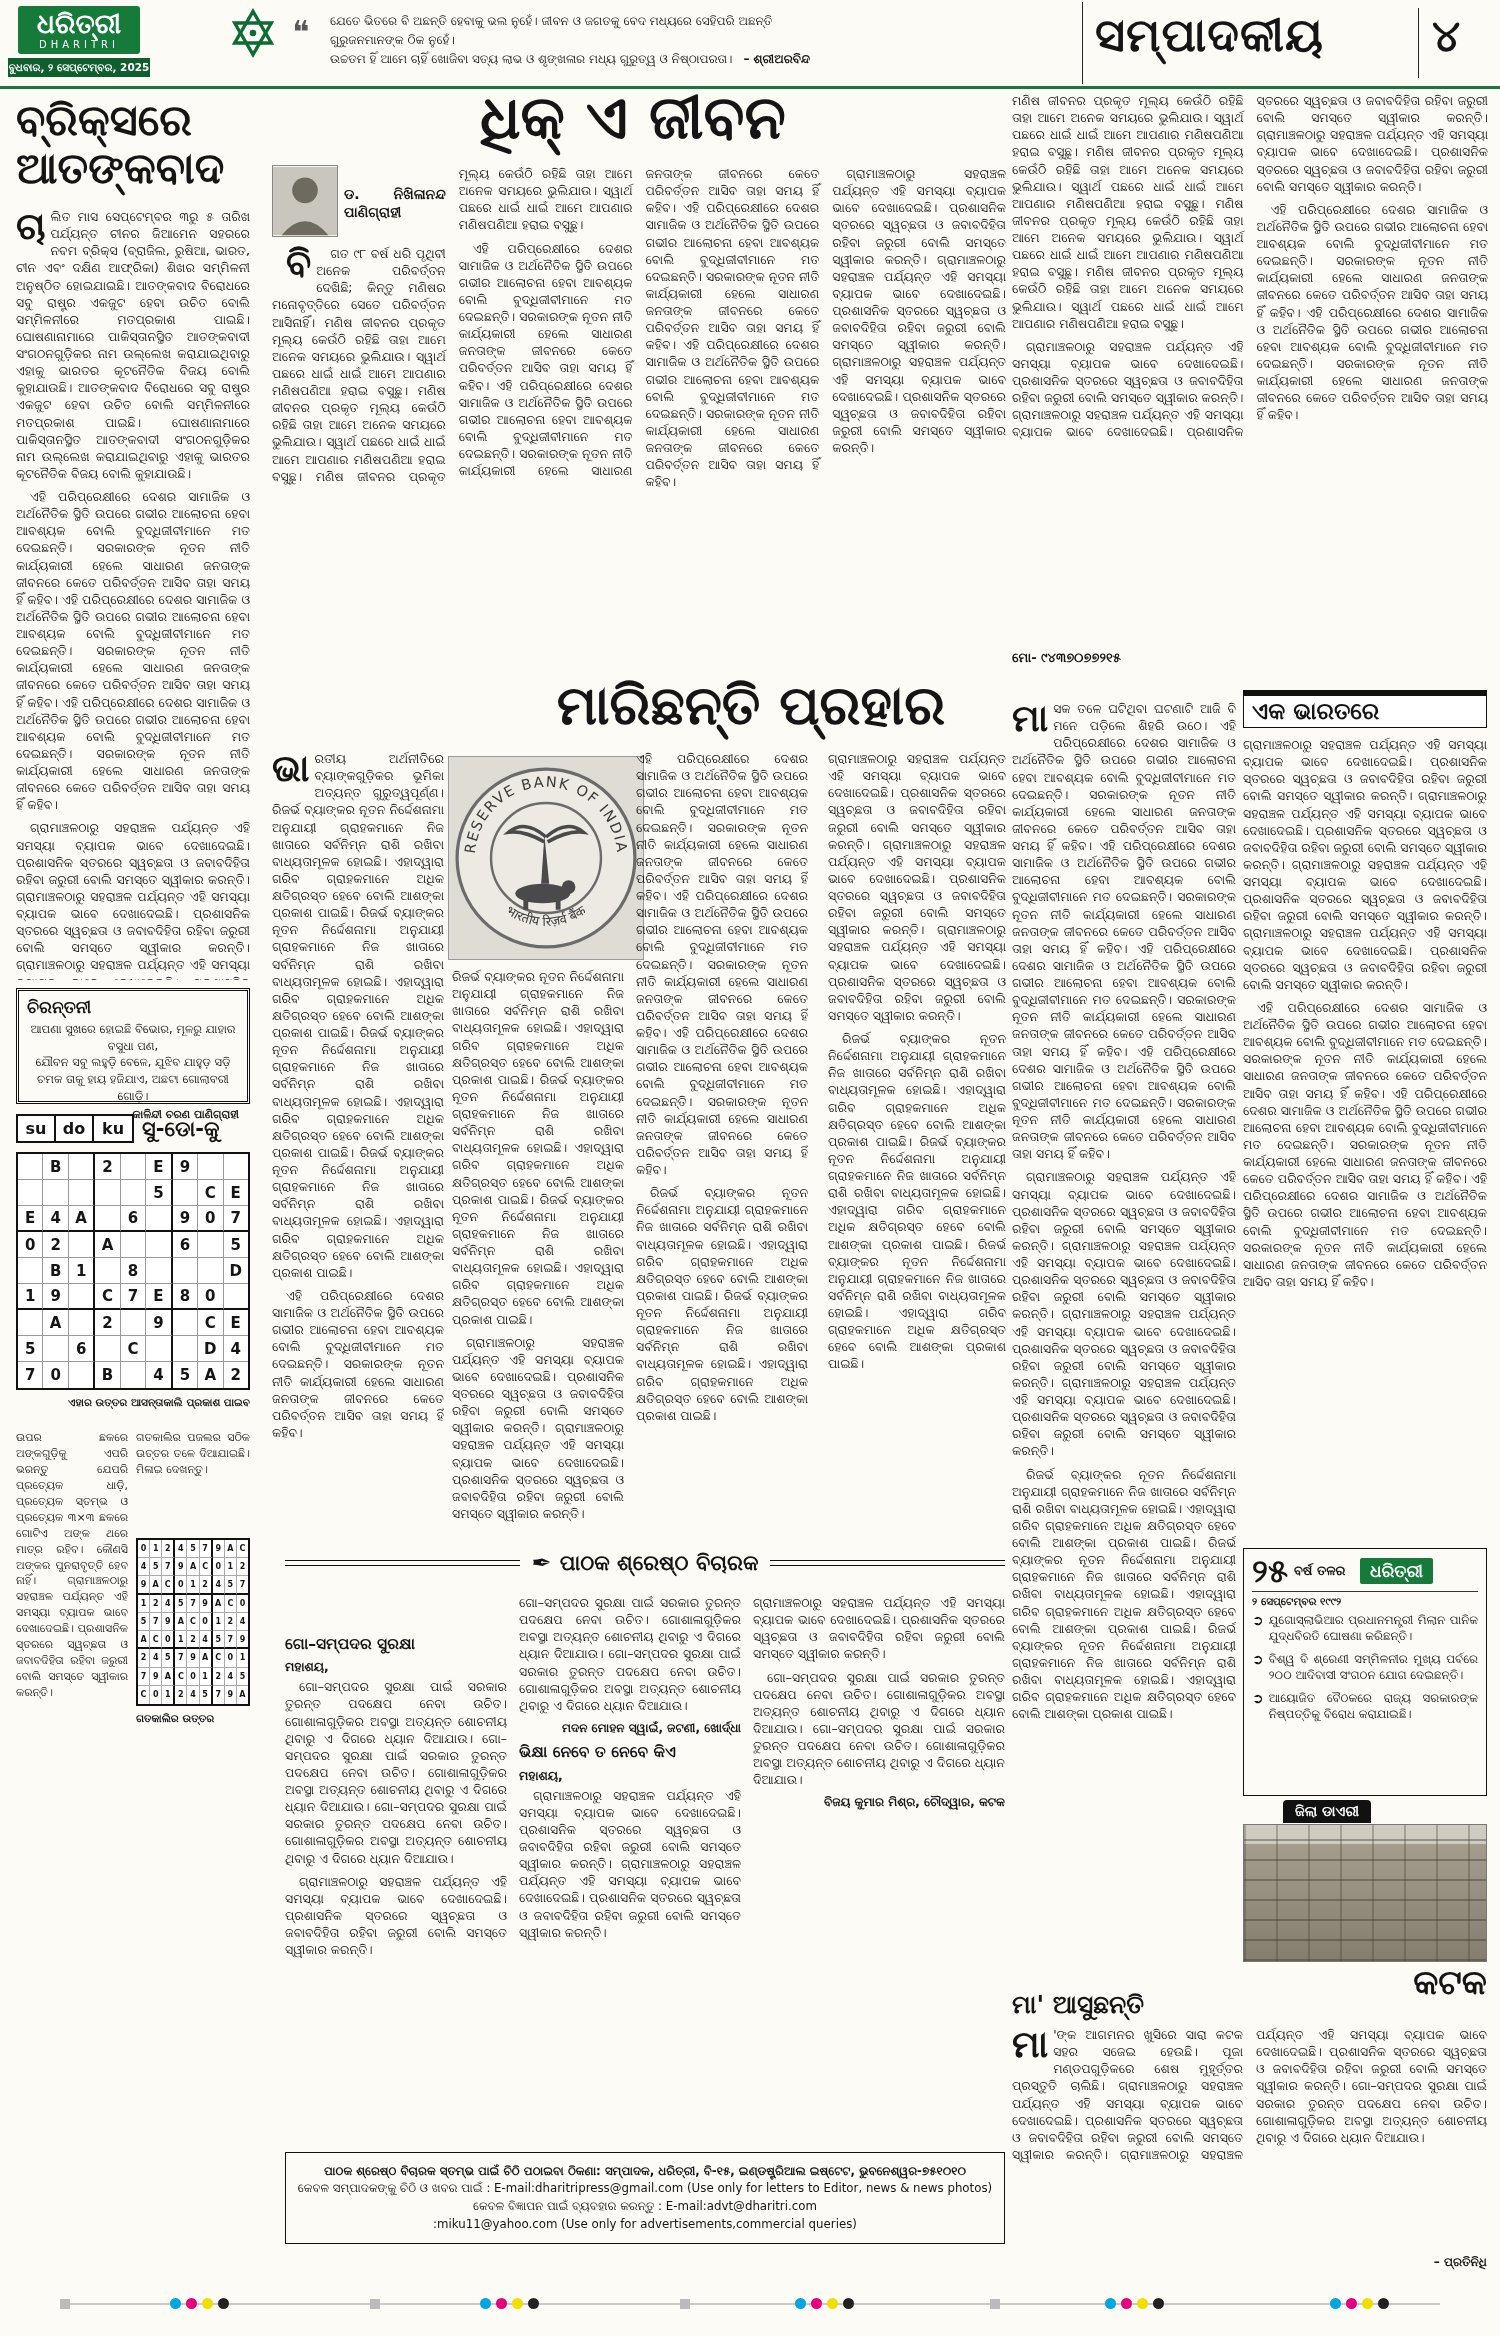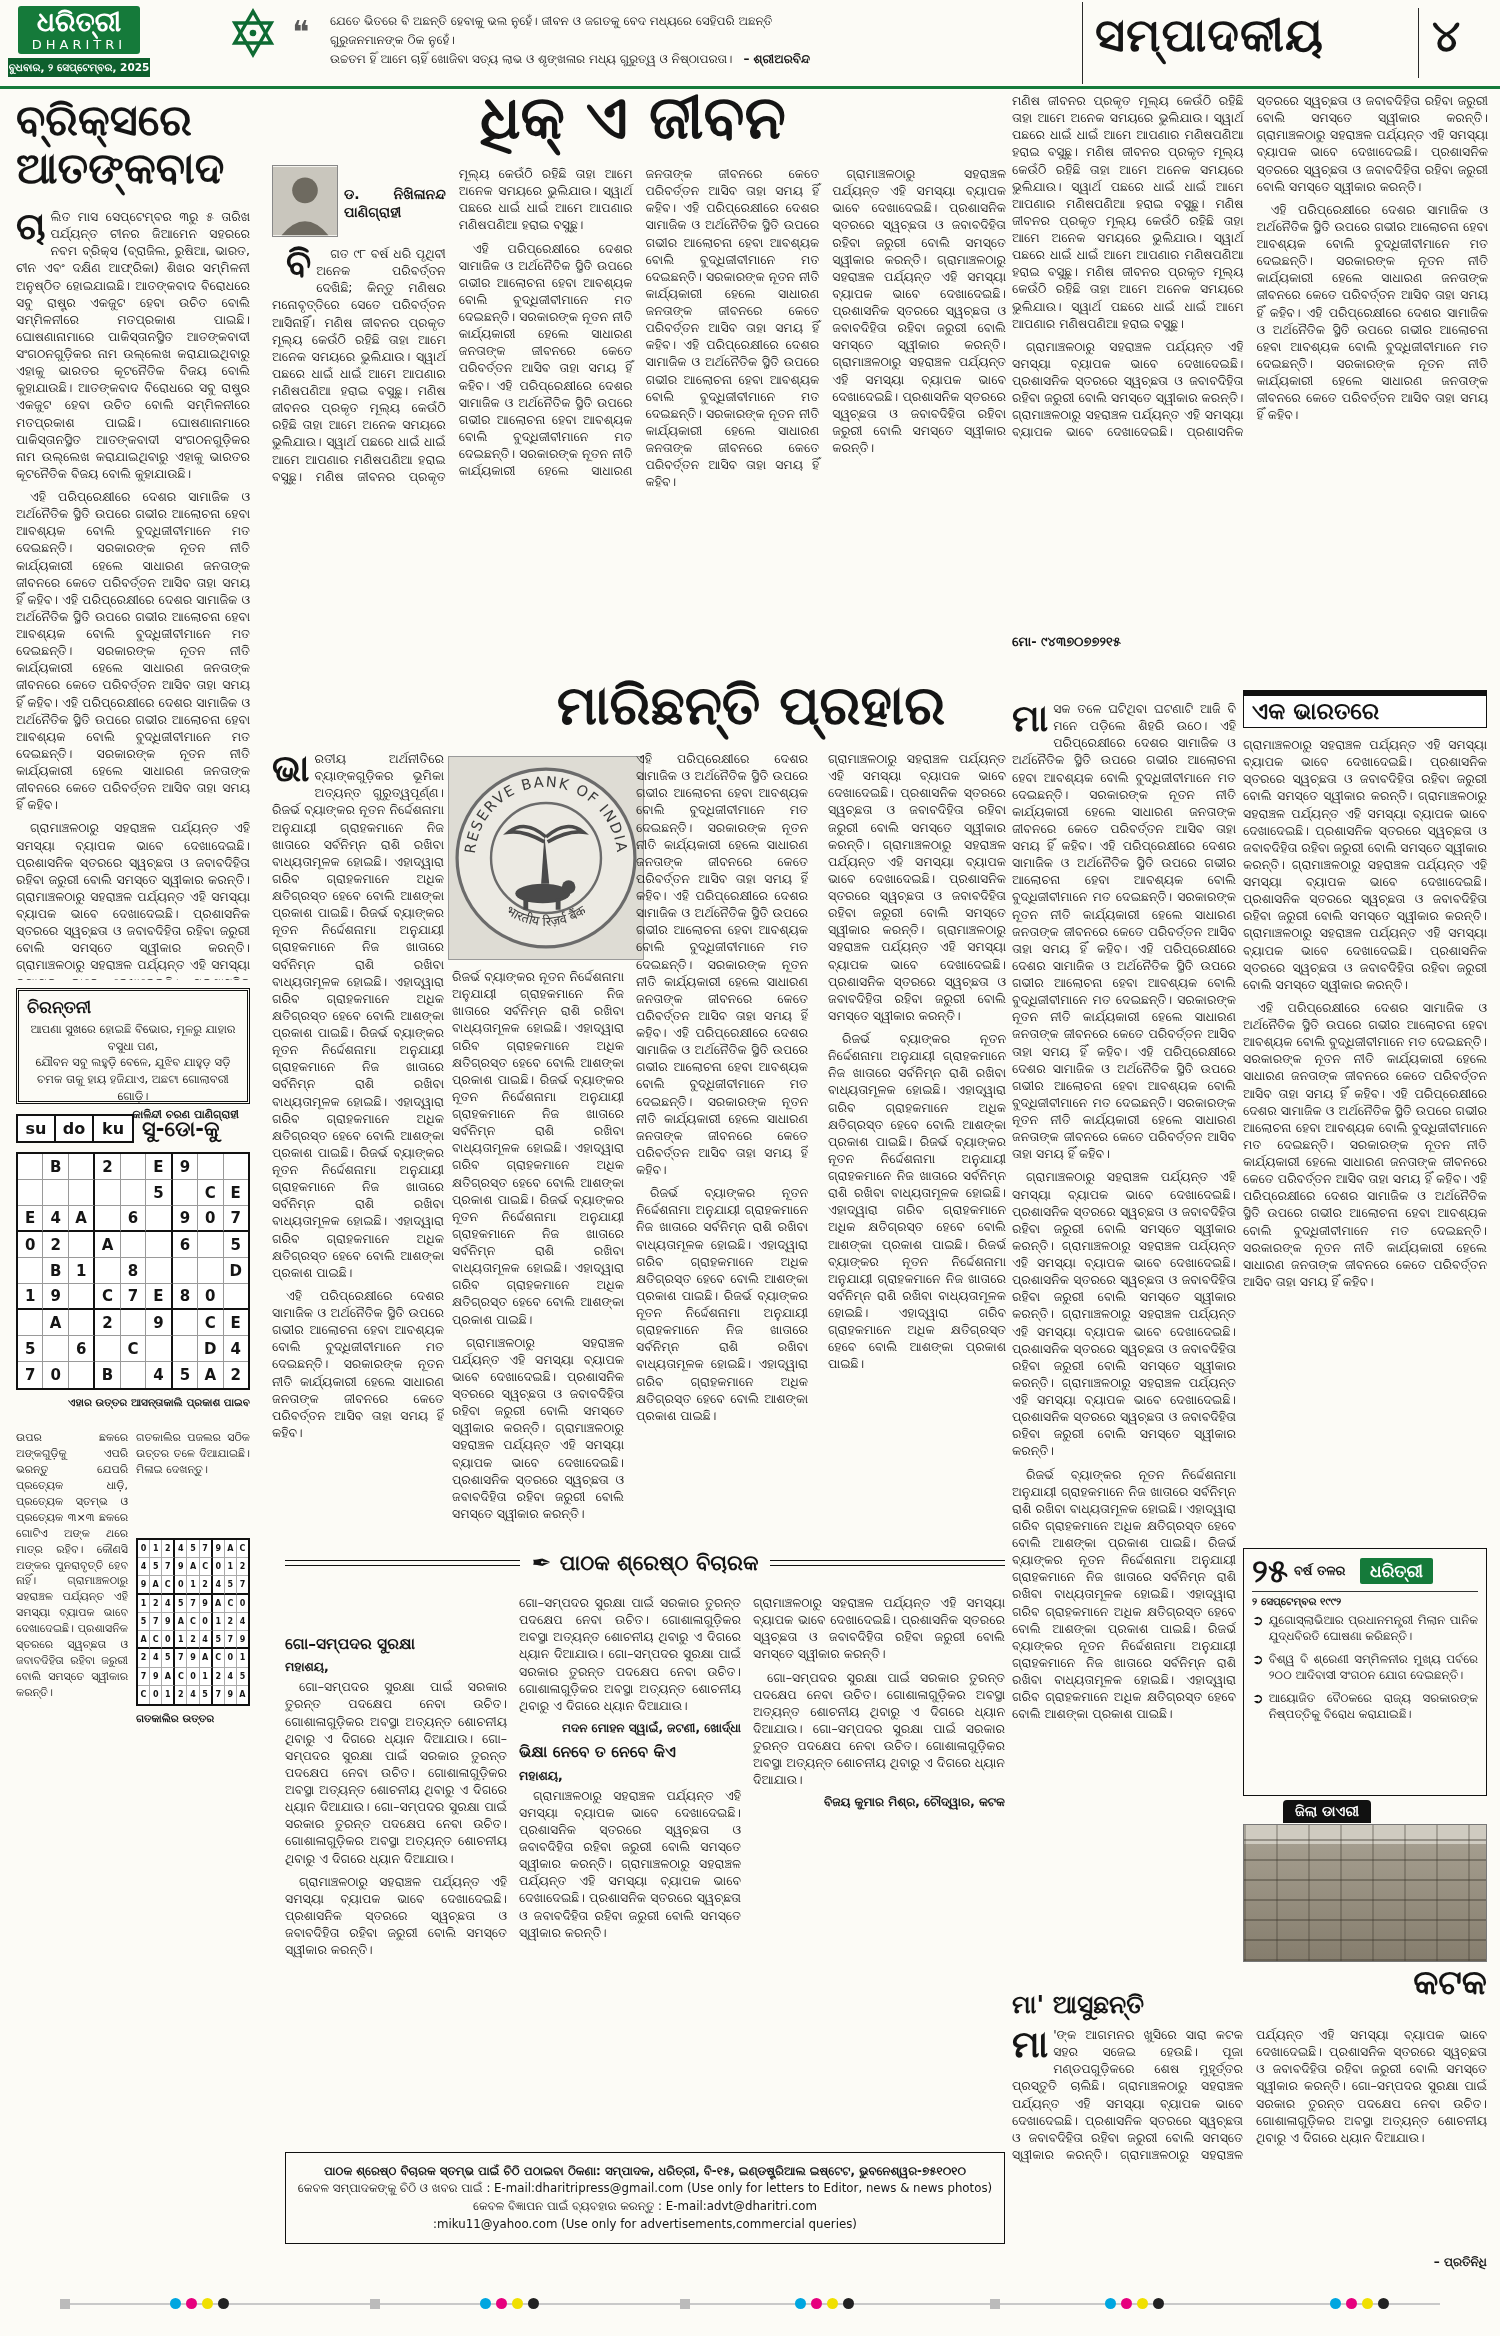--- a/index.html
+++ b/index.html
@@ -13,21 +13,21 @@
   .mc{column-gap:13px;}
   .c2{column-count:2;}
   .c4{column-count:4;}
   .dcap{float:left;font-size:37px;line-height:.95;font-weight:bold;padding:1px 5px 0 0;}
   .attrib{font-weight:bold;text-align:right;font-size:12px;margin:3px 0 6px;}
 
   
   .logo-box{left:18px;top:6px;width:122px;height:48px;background:#157a3a;color:#fff;
             display:flex;flex-direction:column;align-items:center;justify-content:center;border-radius:3px;}
   .logo-odia{font-size:27px;font-weight:bold;line-height:1;}
-  .logo-latin{font-size:13px;letter-spacing:4px;margin-top:2px;}
+  .logo-latin{font-size:10px;letter-spacing:4px;margin-top:2px;}
   .date-strip{left:8px;top:58px;width:142px;background:#0e5f2d;color:#fff;font-size:10.5px;
               text-align:center;padding:3px 0;font-weight:bold;}
   .quote-mark{left:292px;top:16px;font-size:32px;color:#5a5a5a;line-height:1;}
   .quote-blk{left:330px;top:12px;width:480px;font-size:12px;line-height:1.6;}
   .quote-attrib{float:right;font-weight:bold;}
   .sec-title{left:1095px;top:8px;width:318px;font-size:46px;font-weight:800;letter-spacing:1px;}
   .page-num{left:1432px;top:10px;font-size:44px;font-weight:800;}
   .vrule{width:0;border-left:1.5px solid #2a2a2a;}
   .head-rule{left:0;top:86px;width:1500px;height:0;border-top:3px solid #157a3a;}
 
@@ -405,21 +405,21 @@
       <span>ମଣିଷ ଜୀବନର ପ୍ରକୃତ ମୂଲ୍ୟ କେଉଁଠି ରହିଛି ତାହା ଆମେ ଅନେକ ସମୟରେ ଭୁଲିଯାଉ। ସ୍ୱାର୍ଥ ପଛରେ ଧାଇଁ ଧାଇଁ ଆମେ ଆପଣାର ମଣିଷପଣିଆ ହରାଇ ବସୁଛୁ। ମଣିଷ ଜୀବନର ପ୍ରକୃତ ମୂଲ୍ୟ କେଉଁଠି ରହିଛି ତାହା ଆମେ ଅନେକ ସମୟରେ ଭୁଲିଯାଉ। ସ୍ୱାର୍ଥ ପଛରେ ଧାଇଁ ଧାଇଁ ଆମେ ଆପଣାର ମଣିଷପଣିଆ ହରାଇ ବସୁଛୁ। ମଣିଷ ଜୀବନର ପ୍ରକୃତ ମୂଲ୍ୟ କେଉଁଠି ରହିଛି ତାହା ଆମେ ଅନେକ ସମୟରେ ଭୁଲିଯାଉ। ସ୍ୱାର୍ଥ ପଛରେ ଧାଇଁ ଧାଇଁ ଆମେ ଆପଣାର ମଣିଷପଣିଆ ହରାଇ ବସୁଛୁ।</span></p>
     <p>ଏହି ପରିପ୍ରେକ୍ଷୀରେ ଦେଶର ସାମାଜିକ ଓ ଅର୍ଥନୈତିକ ସ୍ଥିତି ଉପରେ ଗଭୀର ଆଲୋଚନା ହେବା ଆବଶ୍ୟକ ବୋଲି ବୁଦ୍ଧିଜୀବୀମାନେ ମତ ଦେଇଛନ୍ତି। ସରକାରଙ୍କ ନୂତନ ନୀତି କାର୍ଯ୍ୟକାରୀ ହେଲେ ସାଧାରଣ ଜନତାଙ୍କ ଜୀବନରେ କେତେ ପରିବର୍ତ୍ତନ ଆସିବ ତାହା ସମୟ ହିଁ କହିବ। ଏହି ପରିପ୍ରେକ୍ଷୀରେ ଦେଶର ସାମାଜିକ ଓ ଅର୍ଥନୈତିକ ସ୍ଥିତି ଉପରେ ଗଭୀର ଆଲୋଚନା ହେବା ଆବଶ୍ୟକ ବୋଲି ବୁଦ୍ଧିଜୀବୀମାନେ ମତ ଦେଇଛନ୍ତି। ସରକାରଙ୍କ ନୂତନ ନୀତି କାର୍ଯ୍ୟକାରୀ ହେଲେ ସାଧାରଣ ଜନତାଙ୍କ ଜୀବନରେ କେତେ ପରିବର୍ତ୍ତନ ଆସିବ ତାହା ସମୟ ହିଁ କହିବ। ଏହି ପରିପ୍ରେକ୍ଷୀରେ ଦେଶର ସାମାଜିକ ଓ ଅର୍ଥନୈତିକ ସ୍ଥିତି ଉପରେ ଗଭୀର ଆଲୋଚନା ହେବା ଆବଶ୍ୟକ ବୋଲି ବୁଦ୍ଧିଜୀବୀମାନେ ମତ ଦେଇଛନ୍ତି। ସରକାରଙ୍କ ନୂତନ ନୀତି କାର୍ଯ୍ୟକାରୀ ହେଲେ ସାଧାରଣ ଜନତାଙ୍କ ଜୀବନରେ କେତେ ପରିବର୍ତ୍ତନ ଆସିବ ତାହା ସମୟ ହିଁ କହିବ। ଏହି ପରିପ୍ରେକ୍ଷୀରେ ଦେଶର ସାମାଜିକ ଓ ଅର୍ଥନୈତିକ ସ୍ଥିତି ଉପରେ ଗଭୀର ଆଲୋଚନା ହେବା ଆବଶ୍ୟକ ବୋଲି ବୁଦ୍ଧିଜୀବୀମାନେ ମତ ଦେଇଛନ୍ତି। ସରକାରଙ୍କ ନୂତନ ନୀତି କାର୍ଯ୍ୟକାରୀ ହେଲେ ସାଧାରଣ ଜନତାଙ୍କ ଜୀବନରେ କେତେ ପରିବର୍ତ୍ତନ ଆସିବ ତାହା ସମୟ ହିଁ କହିବ।</p>
     <p>ଗ୍ରାମାଞ୍ଚଳଠାରୁ ସହରାଞ୍ଚଳ ପର୍ଯ୍ୟନ୍ତ ଏହି ସମସ୍ୟା ବ୍ୟାପକ ଭାବେ ଦେଖାଦେଇଛି। ପ୍ରଶାସନିକ ସ୍ତରରେ ସ୍ୱଚ୍ଛତା ଓ ଜବାବଦିହିତା ରହିବା ଜରୁରୀ ବୋଲି ସମସ୍ତେ ସ୍ୱୀକାର କରନ୍ତି। ଗ୍ରାମାଞ୍ଚଳଠାରୁ ସହରାଞ୍ଚଳ ପର୍ଯ୍ୟନ୍ତ ଏହି ସମସ୍ୟା ବ୍ୟାପକ ଭାବେ ଦେଖାଦେଇଛି। ପ୍ରଶାସନିକ ସ୍ତରରେ ସ୍ୱଚ୍ଛତା ଓ ଜବାବଦିହିତା ରହିବା ଜରୁରୀ ବୋଲି ସମସ୍ତେ ସ୍ୱୀକାର କରନ୍ତି। ଗ୍ରାମାଞ୍ଚଳଠାରୁ ସହରାଞ୍ଚଳ ପର୍ଯ୍ୟନ୍ତ ଏହି ସମସ୍ୟା ବ୍ୟାପକ ଭାବେ ଦେଖାଦେଇଛି। ପ୍ରଶାସନିକ ସ୍ତରରେ ସ୍ୱଚ୍ଛତା ଓ ଜବାବଦିହିତା ରହିବା ଜରୁରୀ ବୋଲି ସମସ୍ତେ ସ୍ୱୀକାର କରନ୍ତି।</p>
   </div>
 
   <div class="abs body-txt c2 mc" style="left:1012px;top:92px;width:476px;height:552px;">
     <p>ମଣିଷ ଜୀବନର ପ୍ରକୃତ ମୂଲ୍ୟ କେଉଁଠି ରହିଛି ତାହା ଆମେ ଅନେକ ସମୟରେ ଭୁଲିଯାଉ। ସ୍ୱାର୍ଥ ପଛରେ ଧାଇଁ ଧାଇଁ ଆମେ ଆପଣାର ମଣିଷପଣିଆ ହରାଇ ବସୁଛୁ। ମଣିଷ ଜୀବନର ପ୍ରକୃତ ମୂଲ୍ୟ କେଉଁଠି ରହିଛି ତାହା ଆମେ ଅନେକ ସମୟରେ ଭୁଲିଯାଉ। ସ୍ୱାର୍ଥ ପଛରେ ଧାଇଁ ଧାଇଁ ଆମେ ଆପଣାର ମଣିଷପଣିଆ ହରାଇ ବସୁଛୁ। ମଣିଷ ଜୀବନର ପ୍ରକୃତ ମୂଲ୍ୟ କେଉଁଠି ରହିଛି ତାହା ଆମେ ଅନେକ ସମୟରେ ଭୁଲିଯାଉ। ସ୍ୱାର୍ଥ ପଛରେ ଧାଇଁ ଧାଇଁ ଆମେ ଆପଣାର ମଣିଷପଣିଆ ହରାଇ ବସୁଛୁ। ମଣିଷ ଜୀବନର ପ୍ରକୃତ ମୂଲ୍ୟ କେଉଁଠି ରହିଛି ତାହା ଆମେ ଅନେକ ସମୟରେ ଭୁଲିଯାଉ। ସ୍ୱାର୍ଥ ପଛରେ ଧାଇଁ ଧାଇଁ ଆମେ ଆପଣାର ମଣିଷପଣିଆ ହରାଇ ବସୁଛୁ।</p>
     <p>ଗ୍ରାମାଞ୍ଚଳଠାରୁ ସହରାଞ୍ଚଳ ପର୍ଯ୍ୟନ୍ତ ଏହି ସମସ୍ୟା ବ୍ୟାପକ ଭାବେ ଦେଖାଦେଇଛି। ପ୍ରଶାସନିକ ସ୍ତରରେ ସ୍ୱଚ୍ଛତା ଓ ଜବାବଦିହିତା ରହିବା ଜରୁରୀ ବୋଲି ସମସ୍ତେ ସ୍ୱୀକାର କରନ୍ତି। ଗ୍ରାମାଞ୍ଚଳଠାରୁ ସହରାଞ୍ଚଳ ପର୍ଯ୍ୟନ୍ତ ଏହି ସମସ୍ୟା ବ୍ୟାପକ ଭାବେ ଦେଖାଦେଇଛି। ପ୍ରଶାସନିକ ସ୍ତରରେ ସ୍ୱଚ୍ଛତା ଓ ଜବାବଦିହିତା ରହିବା ଜରୁରୀ ବୋଲି ସମସ୍ତେ ସ୍ୱୀକାର କରନ୍ତି। ଗ୍ରାମାଞ୍ଚଳଠାରୁ ସହରାଞ୍ଚଳ ପର୍ଯ୍ୟନ୍ତ ଏହି ସମସ୍ୟା ବ୍ୟାପକ ଭାବେ ଦେଖାଦେଇଛି। ପ୍ରଶାସନିକ ସ୍ତରରେ ସ୍ୱଚ୍ଛତା ଓ ଜବାବଦିହିତା ରହିବା ଜରୁରୀ ବୋଲି ସମସ୍ତେ ସ୍ୱୀକାର କରନ୍ତି।</p>
     <p>ଏହି ପରିପ୍ରେକ୍ଷୀରେ ଦେଶର ସାମାଜିକ ଓ ଅର୍ଥନୈତିକ ସ୍ଥିତି ଉପରେ ଗଭୀର ଆଲୋଚନା ହେବା ଆବଶ୍ୟକ ବୋଲି ବୁଦ୍ଧିଜୀବୀମାନେ ମତ ଦେଇଛନ୍ତି। ସରକାରଙ୍କ ନୂତନ ନୀତି କାର୍ଯ୍ୟକାରୀ ହେଲେ ସାଧାରଣ ଜନତାଙ୍କ ଜୀବନରେ କେତେ ପରିବର୍ତ୍ତନ ଆସିବ ତାହା ସମୟ ହିଁ କହିବ। ଏହି ପରିପ୍ରେକ୍ଷୀରେ ଦେଶର ସାମାଜିକ ଓ ଅର୍ଥନୈତିକ ସ୍ଥିତି ଉପରେ ଗଭୀର ଆଲୋଚନା ହେବା ଆବଶ୍ୟକ ବୋଲି ବୁଦ୍ଧିଜୀବୀମାନେ ମତ ଦେଇଛନ୍ତି। ସରକାରଙ୍କ ନୂତନ ନୀତି କାର୍ଯ୍ୟକାରୀ ହେଲେ ସାଧାରଣ ଜନତାଙ୍କ ଜୀବନରେ କେତେ ପରିବର୍ତ୍ତନ ଆସିବ ତାହା ସମୟ ହିଁ କହିବ।</p>
   </div>
-  <div class="abs phone" style="left:1012px;top:634px;width:230px;">ମୋ- ୯୪୩୭୦୭୭୨୧୫</div>
+  <div class="abs phone" style="left:1012px;top:650px;width:230px;">ମୋ- ୯୪୩୭୦୭୭୨୧୫</div>
 
   <div class="abs h-prahara" style="left:495px;top:674px;width:512px;">ମାରିଛନ୍ତି ପ୍ରହାର</div>
 
   <div class="abs body-txt" style="left:272px;top:750px;width:172px;height:780px;">
     <p><span class="dcap">ଭା</span><span>ରତୀୟ ଅର୍ଥନୀତିରେ ବ୍ୟାଙ୍କଗୁଡ଼ିକର ଭୂମିକା ଅତ୍ୟନ୍ତ ଗୁରୁତ୍ୱପୂର୍ଣ୍ଣ।</span>
       <span>ରିଜର୍ଭ ବ୍ୟାଙ୍କର ନୂତନ ନିର୍ଦ୍ଦେଶନାମା ଅନୁଯାୟୀ ଗ୍ରାହକମାନେ ନିଜ ଖାତାରେ ସର୍ବନିମ୍ନ ରାଶି ରଖିବା ବାଧ୍ୟତାମୂଳକ ହୋଇଛି। ଏହାଦ୍ୱାରା ଗରିବ ଗ୍ରାହକମାନେ ଅଧିକ କ୍ଷତିଗ୍ରସ୍ତ ହେବେ ବୋଲି ଆଶଙ୍କା ପ୍ରକାଶ ପାଇଛି। ରିଜର୍ଭ ବ୍ୟାଙ୍କର ନୂତନ ନିର୍ଦ୍ଦେଶନାମା ଅନୁଯାୟୀ ଗ୍ରାହକମାନେ ନିଜ ଖାତାରେ ସର୍ବନିମ୍ନ ରାଶି ରଖିବା ବାଧ୍ୟତାମୂଳକ ହୋଇଛି। ଏହାଦ୍ୱାରା ଗରିବ ଗ୍ରାହକମାନେ ଅଧିକ କ୍ଷତିଗ୍ରସ୍ତ ହେବେ ବୋଲି ଆଶଙ୍କା ପ୍ରକାଶ ପାଇଛି। ରିଜର୍ଭ ବ୍ୟାଙ୍କର ନୂତନ ନିର୍ଦ୍ଦେଶନାମା ଅନୁଯାୟୀ ଗ୍ରାହକମାନେ ନିଜ ଖାତାରେ ସର୍ବନିମ୍ନ ରାଶି ରଖିବା ବାଧ୍ୟତାମୂଳକ ହୋଇଛି। ଏହାଦ୍ୱାରା ଗରିବ ଗ୍ରାହକମାନେ ଅଧିକ କ୍ଷତିଗ୍ରସ୍ତ ହେବେ ବୋଲି ଆଶଙ୍କା ପ୍ରକାଶ ପାଇଛି। ରିଜର୍ଭ ବ୍ୟାଙ୍କର ନୂତନ ନିର୍ଦ୍ଦେଶନାମା ଅନୁଯାୟୀ ଗ୍ରାହକମାନେ ନିଜ ଖାତାରେ ସର୍ବନିମ୍ନ ରାଶି ରଖିବା ବାଧ୍ୟତାମୂଳକ ହୋଇଛି। ଏହାଦ୍ୱାରା ଗରିବ ଗ୍ରାହକମାନେ ଅଧିକ କ୍ଷତିଗ୍ରସ୍ତ ହେବେ ବୋଲି ଆଶଙ୍କା ପ୍ରକାଶ ପାଇଛି।</span></p>
     <p>ଏହି ପରିପ୍ରେକ୍ଷୀରେ ଦେଶର ସାମାଜିକ ଓ ଅର୍ଥନୈତିକ ସ୍ଥିତି ଉପରେ ଗଭୀର ଆଲୋଚନା ହେବା ଆବଶ୍ୟକ ବୋଲି ବୁଦ୍ଧିଜୀବୀମାନେ ମତ ଦେଇଛନ୍ତି। ସରକାରଙ୍କ ନୂତନ ନୀତି କାର୍ଯ୍ୟକାରୀ ହେଲେ ସାଧାରଣ ଜନତାଙ୍କ ଜୀବନରେ କେତେ ପରିବର୍ତ୍ତନ ଆସିବ ତାହା ସମୟ ହିଁ କହିବ।</p>
   </div>
 
   <div class="abs rbi-img" style="left:448px;top:756px;width:196px;height:204px;">

